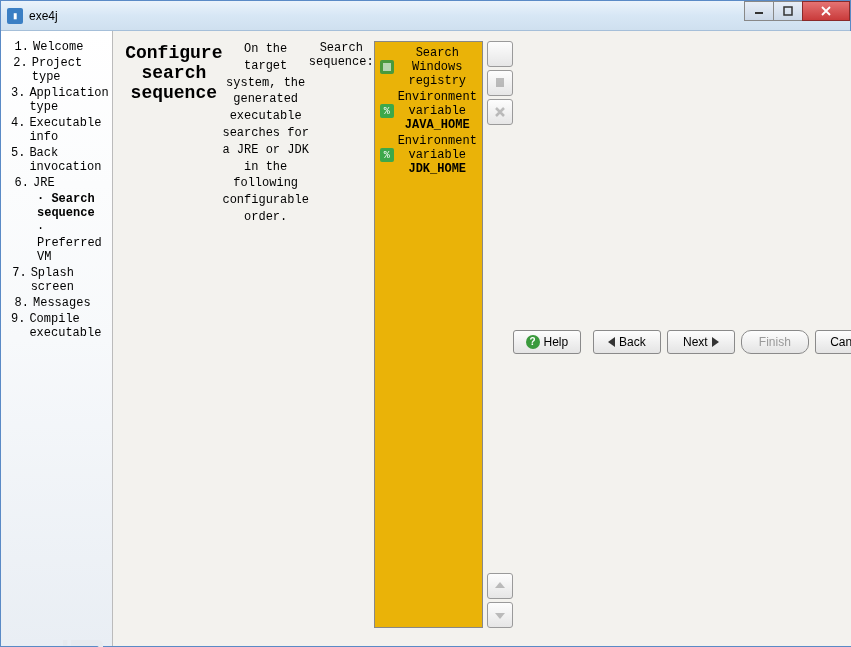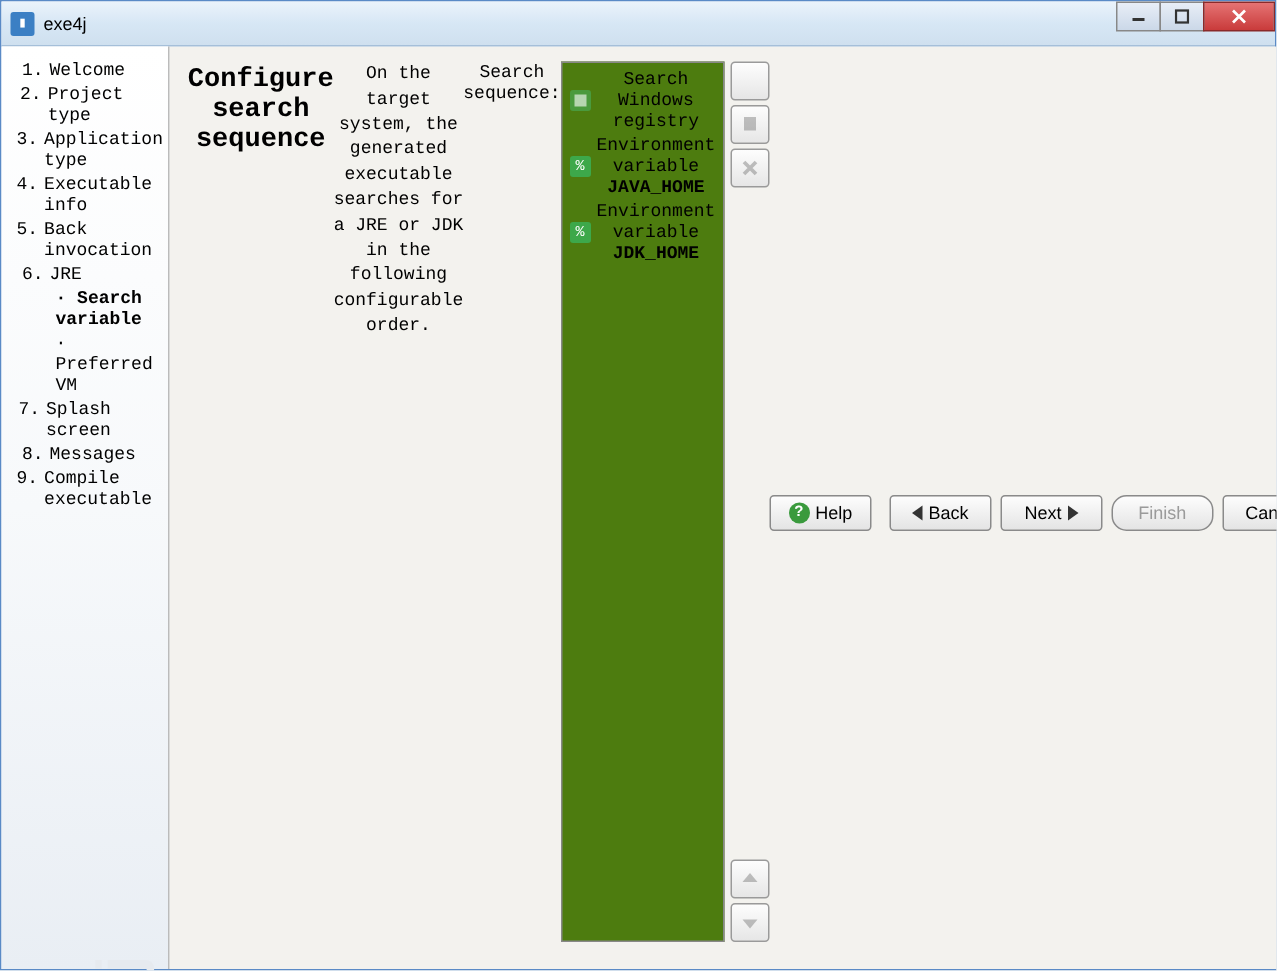--- a/index.html
+++ b/index.html
@@ -25,21 +25,21 @@
     .nav-sub { padding: 1px 0 1px 26px; }
     .nav-sub.bold { font-weight: bold; }
     .watermark { position: absolute; bottom: 8px; right: 8px; font-family: Arial, sans-serif; font-size: 42px; font-weight: bold; color: #e6eaef; transform: rotate(-90deg); transform-origin: bottom right; letter-spacing: -1px; }
     
     .main { flex: 1; background: #f3f2ee; display: flex; flex-direction: row; padding: 10px 12px 10px 12px; text-align: center; }
     .main-title { font-size: 18px; font-weight: bold; color: #000; padding: 2px 0 8px 0; }
     .main-desc { color: #000; padding-bottom: 18px; line-height: 1.4; }
     .label { padding-bottom: 20px; }
     
     .listwrap { flex: 1; display: flex; gap: 4px; margin-bottom: 8px; }
-    .listbox { flex: 1; background: #4d7c0f; border: 1px solid #888; padding: 3px; overflow: auto; }
+    .listbox { flex: 1; background: #eab308; border: 1px solid #888; padding: 3px; overflow: auto; }
     .list-row { display: flex; align-items: center; gap: 4px; padding: 1px 2px; }
     .row-icon { width: 14px; height: 14px; display: inline-flex; align-items: center; justify-content: center; border-radius: 2px; font-size: 10px; color: #fff; flex-shrink: 0; }
     .icon-reg { background: #4a9a3d; }
     .icon-env { background: #3da84a; }
     .bold { font-weight: bold; }
     
     .list-btns { width: 26px; display: flex; flex-direction: column; gap: 3px; }
     .list-btns .spacer { flex: 1; }
     .lb { width: 26px; height: 26px; border: 1px solid #9a9a9a; background: linear-gradient(#fdfdfd,#e6e6e6); display: flex; align-items: center; justify-content: center; border-radius: 3px; cursor: default; }
     .lb.disabled svg { opacity: 0.35; }
@@ -98,21 +98,21 @@
           <span>Executable info</span>
         </div>
       <div class="nav-item">
           <span class="nav-num">5.</span>
           <span>Back invocation</span>
         </div>
       <div class="nav-item">
           <span class="nav-num">6.</span>
           <span>JRE</span>
         </div>
-      <div class="nav-sub bold"><span>·</span> <span>Search variable</span></div>
+      <div class="nav-sub bold"><span>·</span> <span>Search sequence</span></div>
       <div class="nav-sub"><span>·</span> <span>Preferred VM</span></div>
       <div class="nav-item">
           <span class="nav-num">7.</span>
           <span>Splash screen</span>
         </div>
       <div class="nav-item">
           <span class="nav-num">8.</span>
           <span>Messages</span>
         </div>
       <div class="nav-item">

